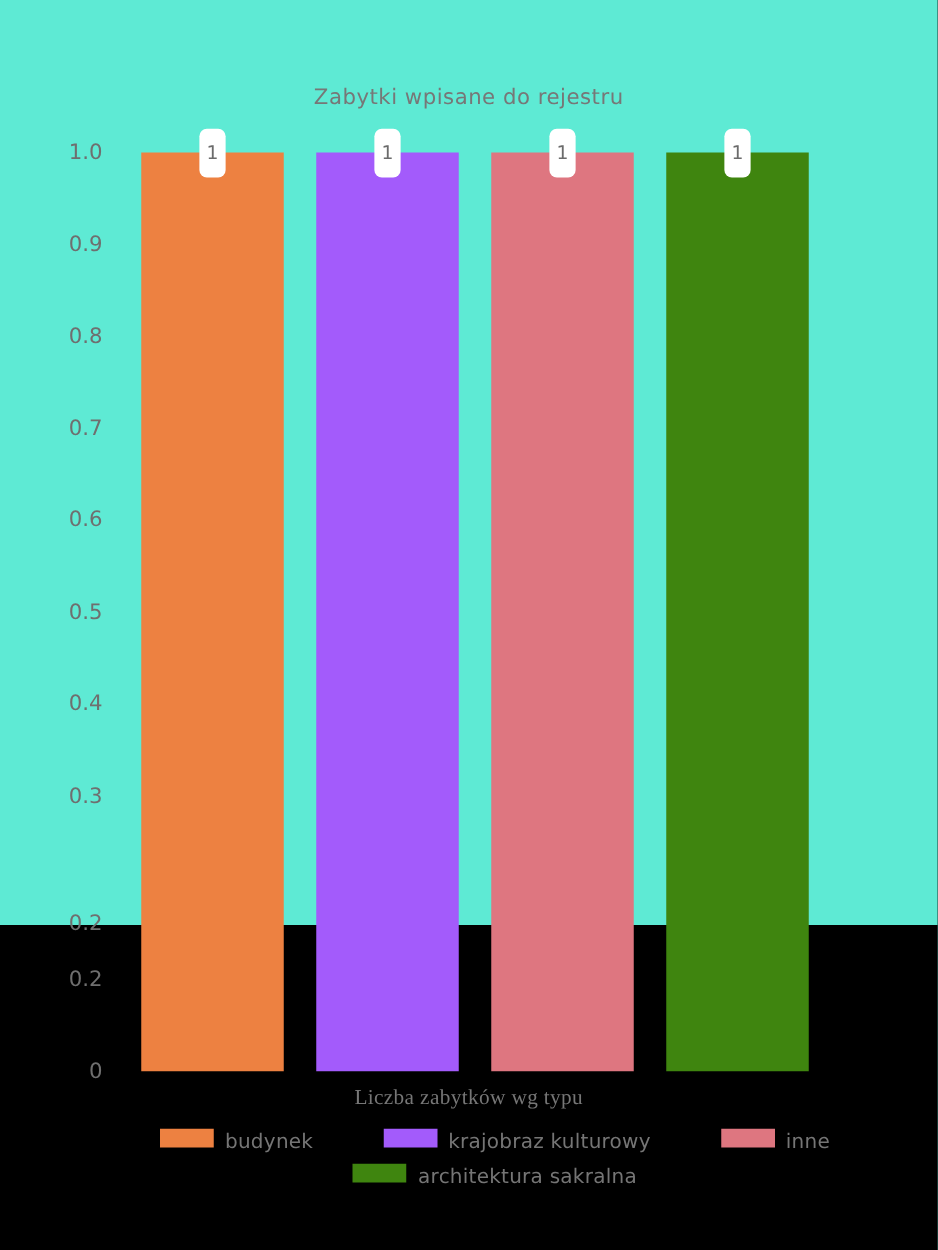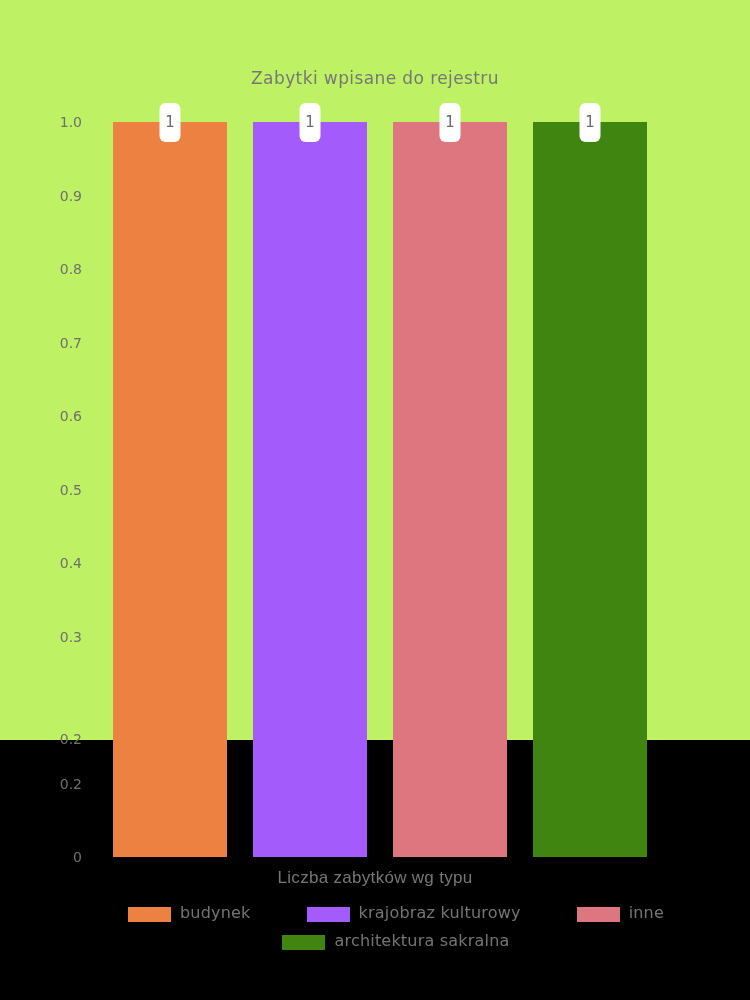--- a/index.html
+++ b/index.html
@@ -14,21 +14,21 @@
     font-family: "DejaVu Sans", sans-serif;
     overflow: hidden;
     position: relative;
   }
 
   #chart-root {
     position: absolute;
     left: 0; top: 0;
     width: 750px;
     height: 740px;
-    background: #bef264;
+    background: #5eead4;
   }
 
   
   .chart-title {
     position: absolute;
     left: 0;
     top: 68px;
     width: 750px;
     text-align: center;
     color: #777777;
@@ -53,21 +53,21 @@
     top: 122px;
     width: 90px;
     height: 735px;
   }
   .y-tick {
     position: absolute;
     right: 8px;
     width: 82px;
     text-align: right;
     color: #6f6f6f;
-    font-size: 14px;
+    font-size: 17px;
     line-height: 16px;
     margin-top: -8px;
     font-family: "DejaVu Sans", sans-serif;
   }
 
   
   .bars-layer {
     position: absolute;
     left: 0; top: 0;
     width: 100%; height: 100%;
@@ -102,21 +102,21 @@
   
   .x-axis-label {
     position: absolute;
     left: 0;
     top: 868px;
     width: 750px;
     text-align: center;
     color: #767676;
     font-size: 17px;
     letter-spacing: 0.3px;
-    font-family: Liberation Sans, sans-serif;
+    font-family: Liberation Serif, serif;
   }
 
   
   .legend {
     position: absolute;
     left: 0;
     top: 898px;
     width: 750px;
     display: flex;
     flex-direction: column;
@@ -125,21 +125,21 @@
   .legend-row {
     display: flex;
     flex-direction: row;
     align-items: center;
     justify-content: center;
     height: 28px;
   }
   .legend-item {
     display: flex;
     flex-direction: row;
-    align-items: flex-end;
+    align-items: flex-start;
     margin: 0 7px;
     padding-left: 42px;
   }
   .legend-swatch {
     width: 43px;
     height: 15px;
     display: inline-block;
     margin-right: 9px;
   }
   .legend-label {

